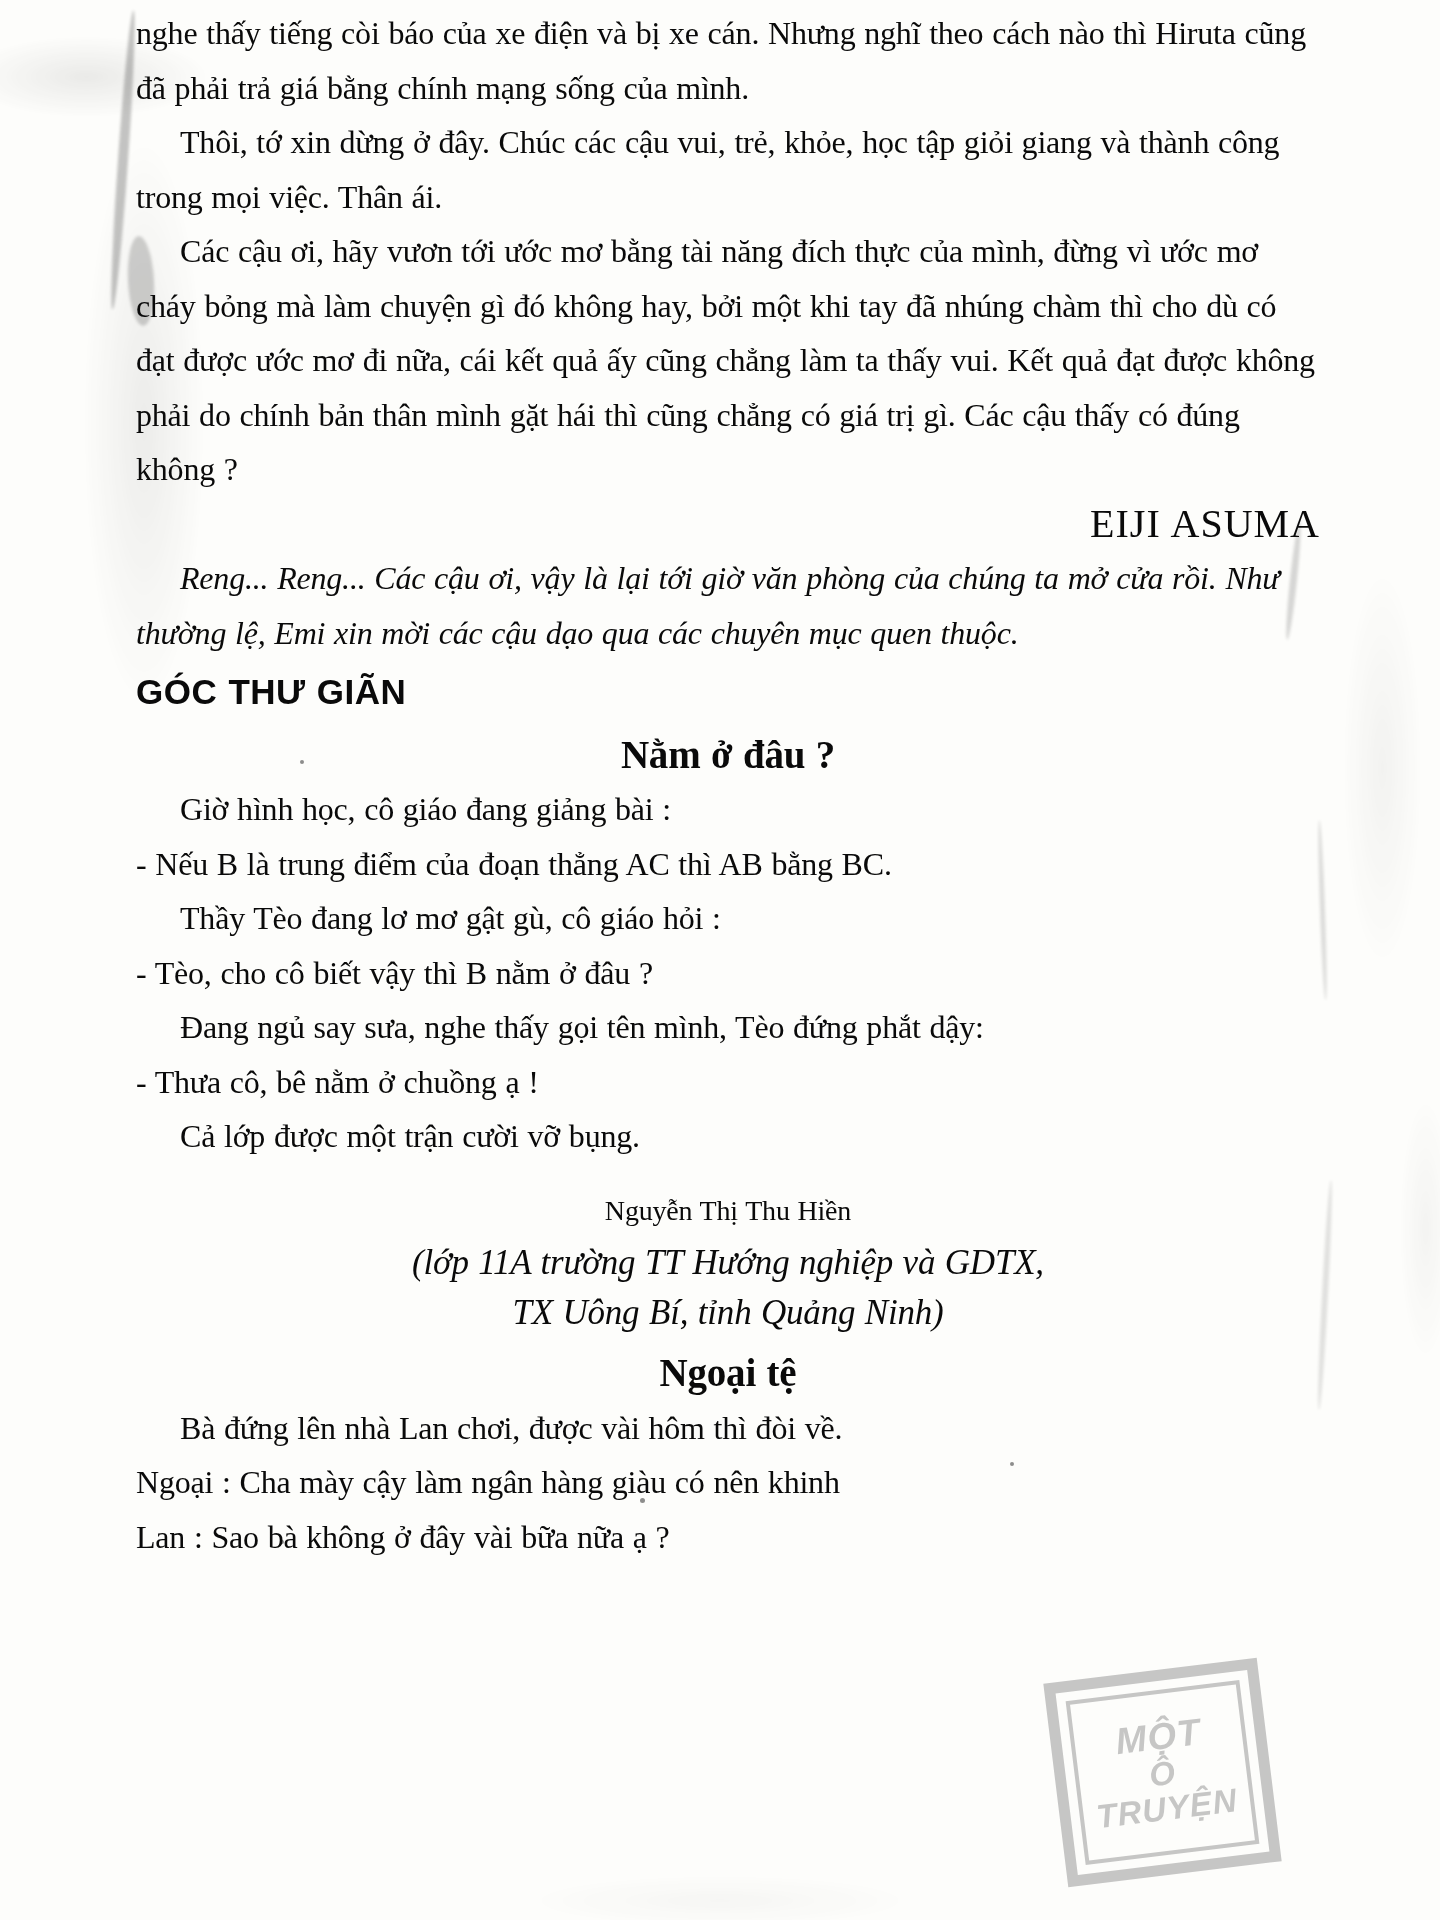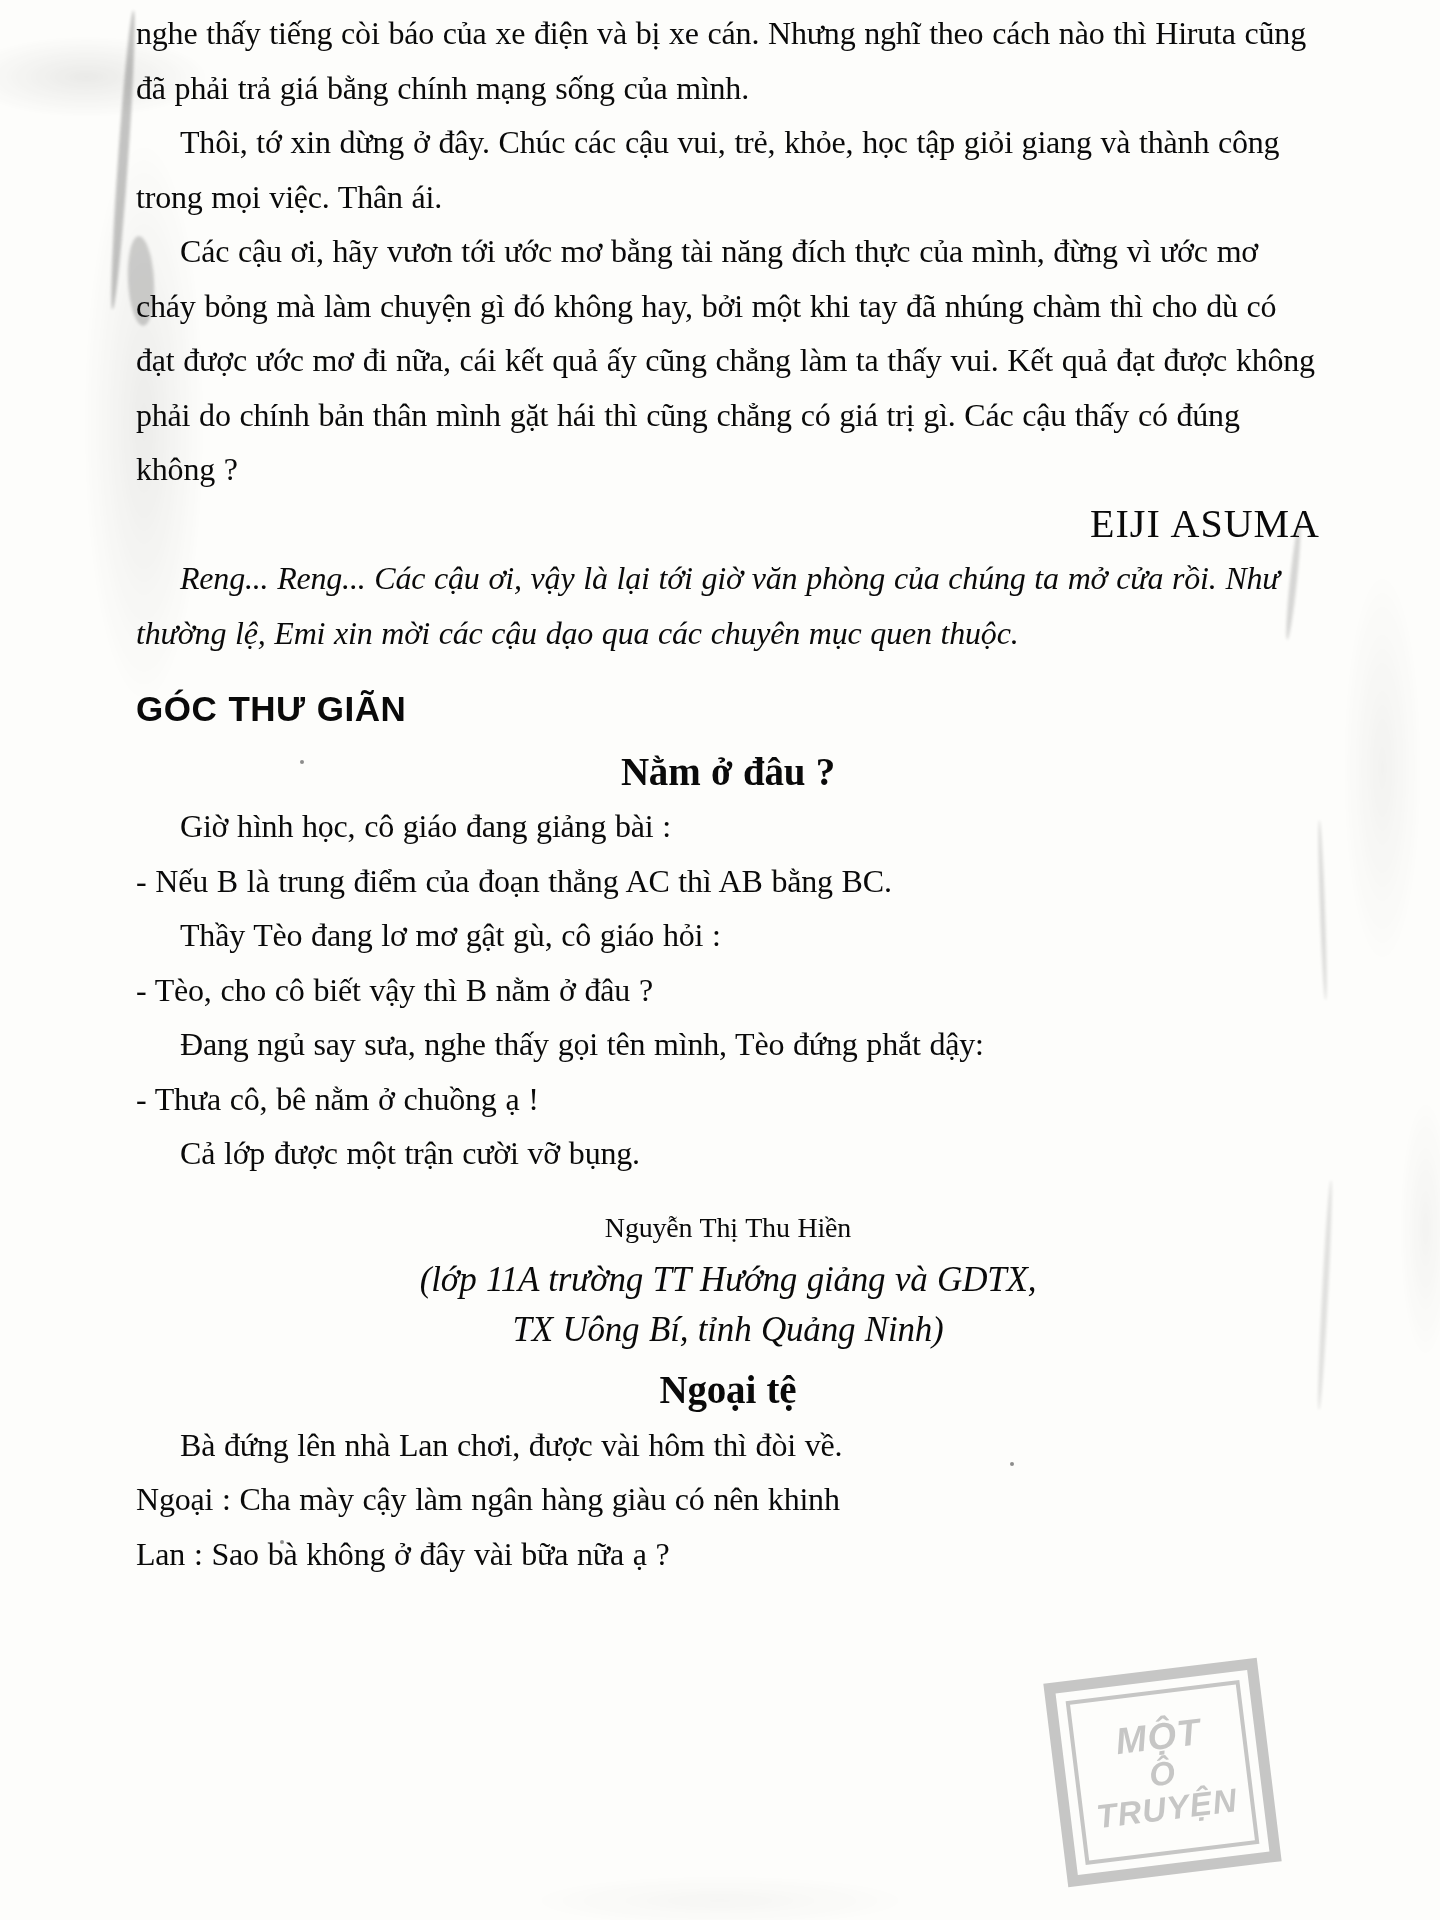--- a/index.html
+++ b/index.html
@@ -66,21 +66,21 @@
     letter-spacing: -0.2px;
     word-spacing: 1px;
   }
   .indent { text-indent: 44px; }
   .italic { font-style: italic; }
   .bold-head {
     font-family: "Liberation Sans", sans-serif;
     font-weight: bold;
     font-size: 35px;
     letter-spacing: 0.5px;
-    margin-top: 22px;
+    margin-top: 5px;
   }
   .joke-title {
     text-align: center;
     font-weight: bold;
     font-size: 39px;
     margin-top: 8px;
   }
   .signature {
     text-align: center;
     font-size: 28px;
@@ -171,21 +171,21 @@
     <p class="indent">Giờ hình học, cô giáo đang giảng bài :</p>
     <p>- Nếu B là trung điểm của đoạn thẳng AC thì AB bằng BC.</p>
     <p class="indent">Thầy Tèo đang lơ mơ gật gù, cô giáo hỏi :</p>
     <p>- Tèo, cho cô biết vậy thì B nằm ở đâu ?</p>
     <p class="indent">Đang ngủ say sưa, nghe thấy gọi tên mình, Tèo đứng phắt dậy:</p>
     <p>- Thưa cô, bê nằm ở chuồng ạ !</p>
     <p class="indent">Cả lớp được một trận cười vỡ bụng.</p>
 
     <div class="sign-block">
       <p class="signature">Nguyễn Thị Thu Hiền</p>
-      <p class="credit">(lớp 11A trường TT Hướng giảng và GDTX,</p>
+      <p class="credit">(lớp 11A trường TT Hướng nghiệp và GDTX,</p>
       <p class="credit">TX Uông Bí, tỉnh Quảng Ninh)</p>
     </div>
 
     <p class="joke-title">Ngoại tệ</p>
     <p class="indent">Bà đứng lên nhà Lan chơi, được vài hôm thì đòi về.</p>
     <p>Ngoại : Cha mày cậy làm ngân hàng giàu có nên khinh</p>
     <p>Lan : Sao bà không ở đây vài bữa nữa ạ ?</p>
 
   </div>
 

